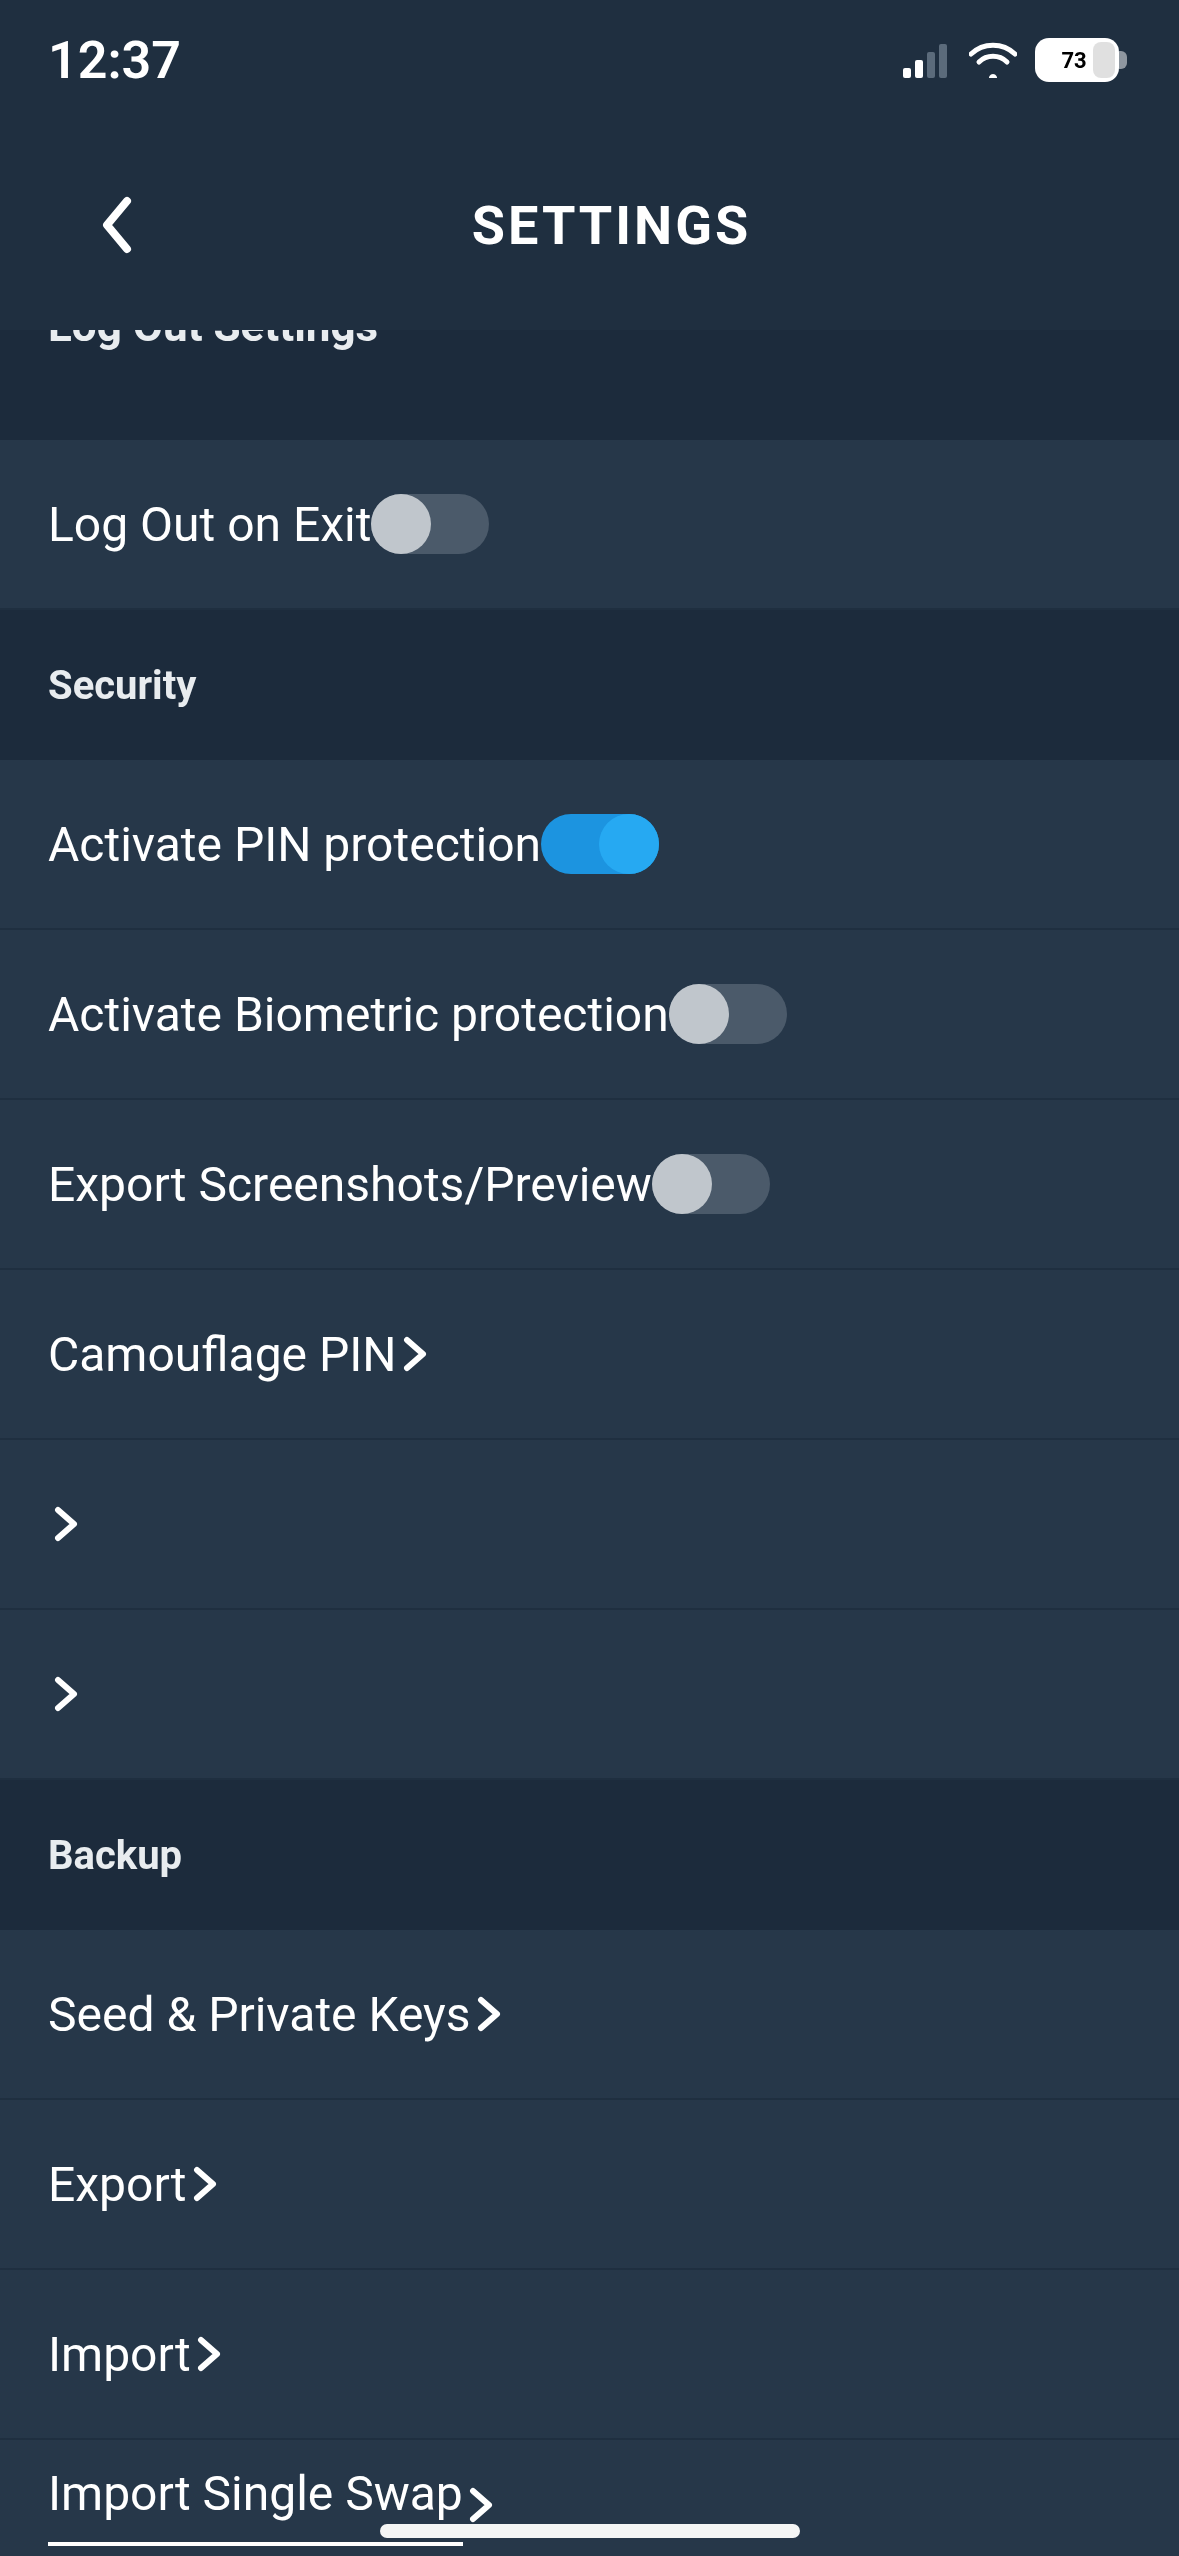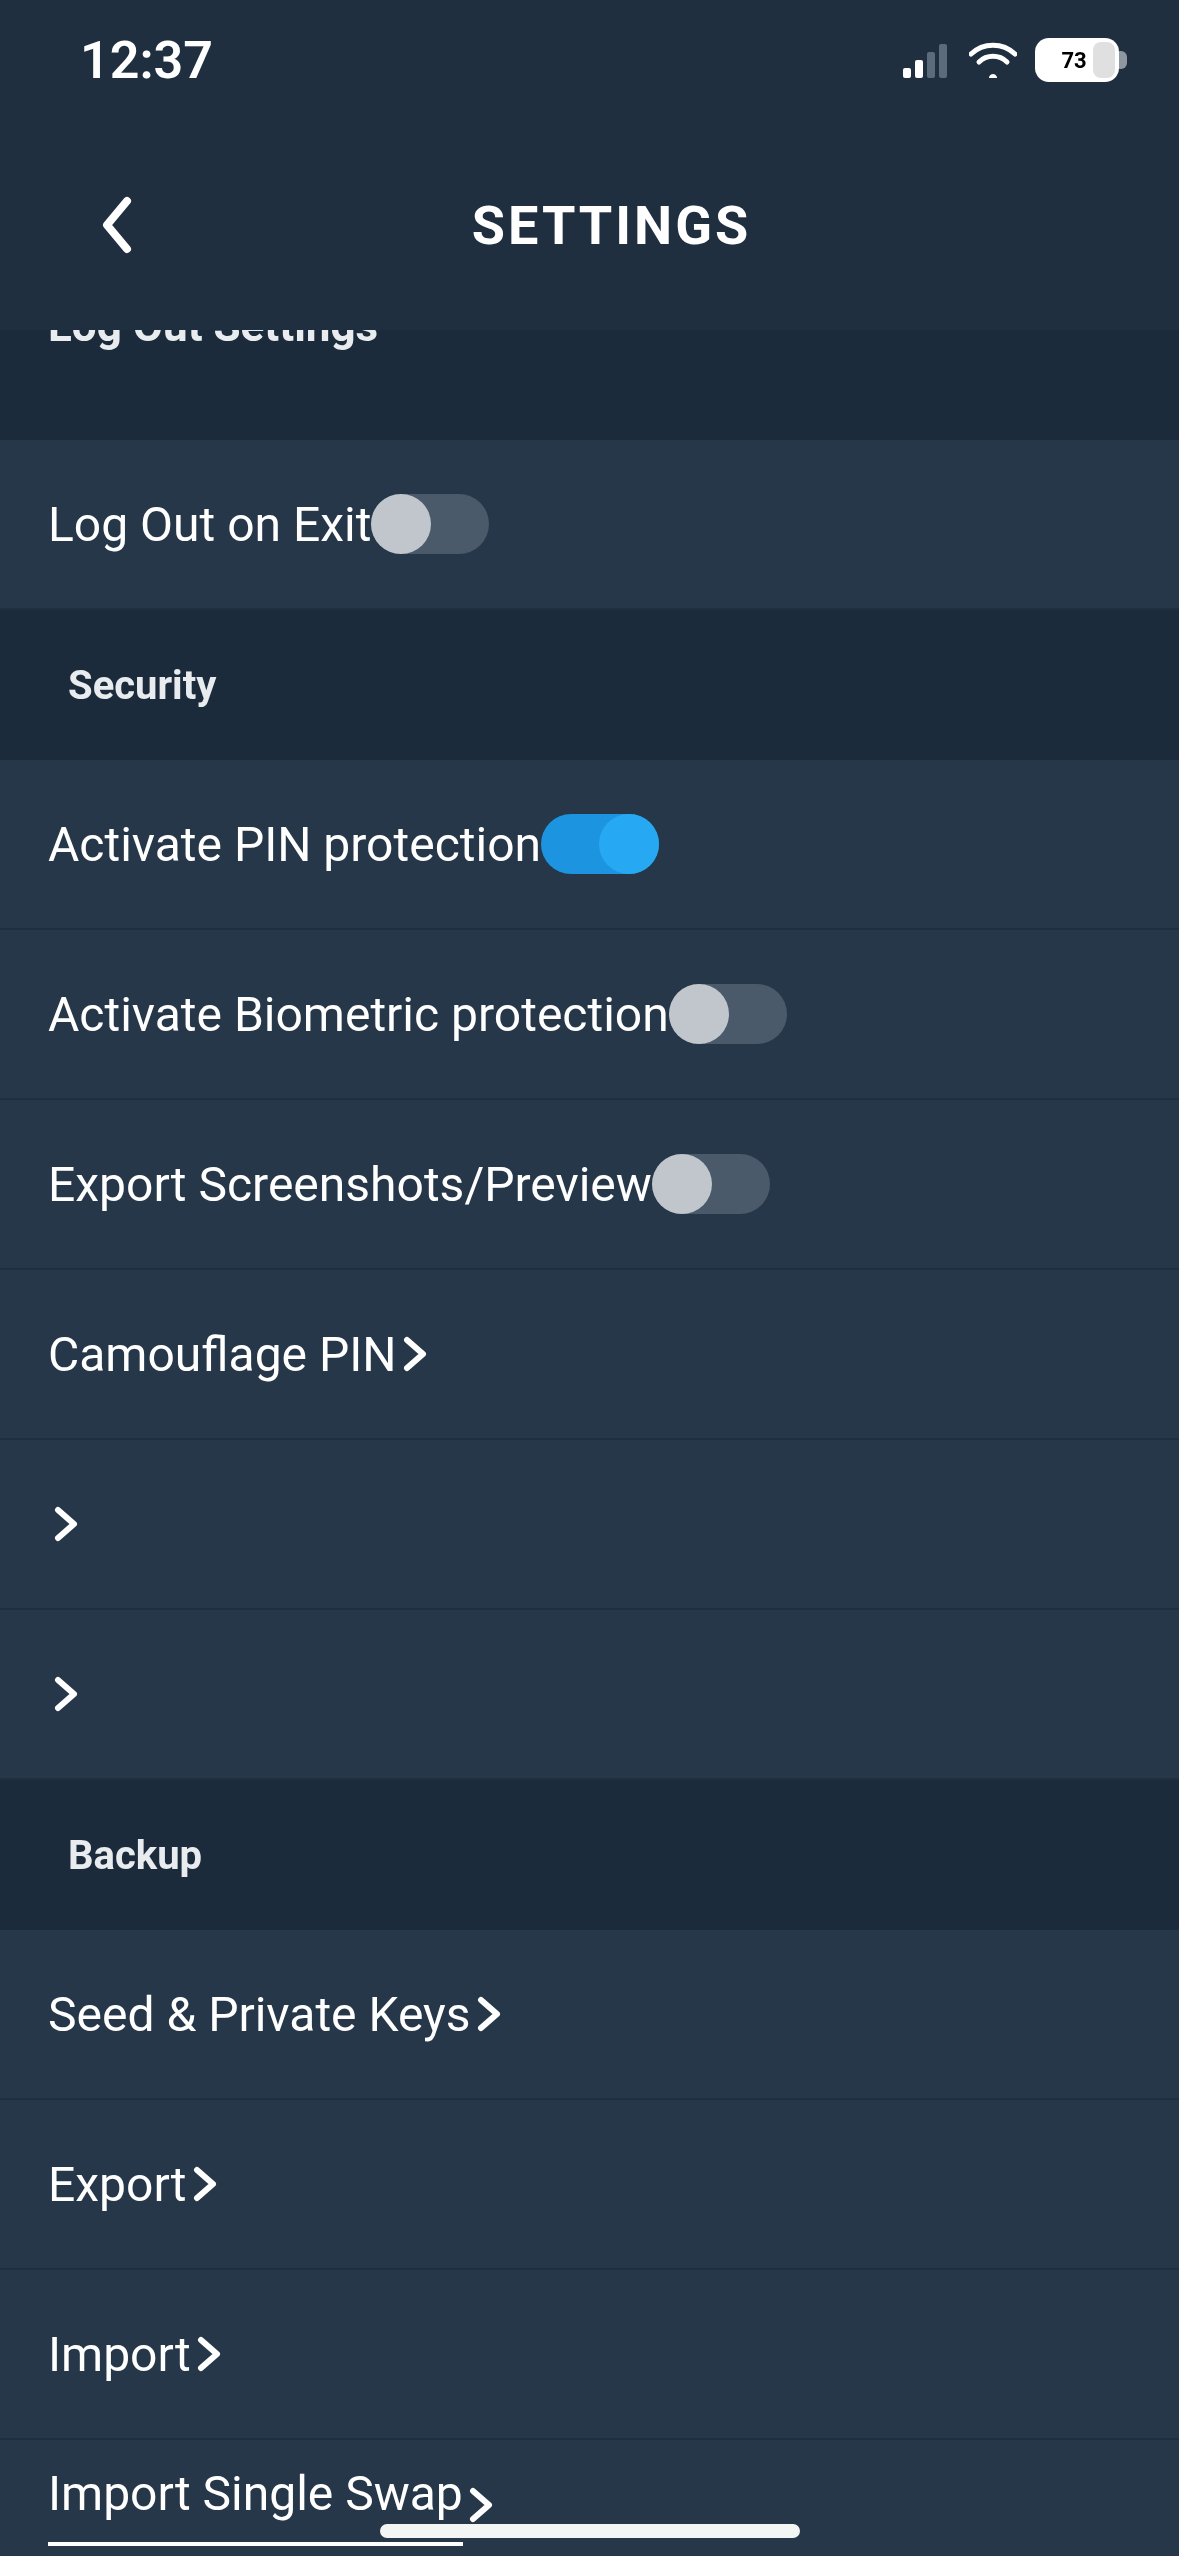--- a/index.html
+++ b/index.html
@@ -9,21 +9,21 @@
     font-family: -apple-system, BlinkMacSystemFont, "Segoe UI", Roboto, sans-serif;
     color: #ffffff;
   }
 
   
   .status-bar {
     height: 120px;
     display: flex;
     align-items: center;
     justify-content: space-between;
-    padding: 0 60px 0 80px;
+    padding: 0 60px 0 48px;
     background: #1f2f40;
     gap: 8px;
   }
   .status-time {
     font-size: 52px;
     font-weight: 600;
     color: #fff;
   }
   .status-right {
     display: flex;
@@ -133,21 +133,21 @@
     font-size: 48px;
     font-weight: 400;
     color: #ffffff;
   }
 
   
   .section-header {
     height: 150px;
     display: flex;
     align-items: center;
-    padding: 0 68px;
+    padding: 0 48px;
     background: #1c2b3c;
   }
   .section-header .label {
     font-size: 40px;
     font-weight: 700;
     color: #e8ecef;
   }
 
   
   .toggle {

